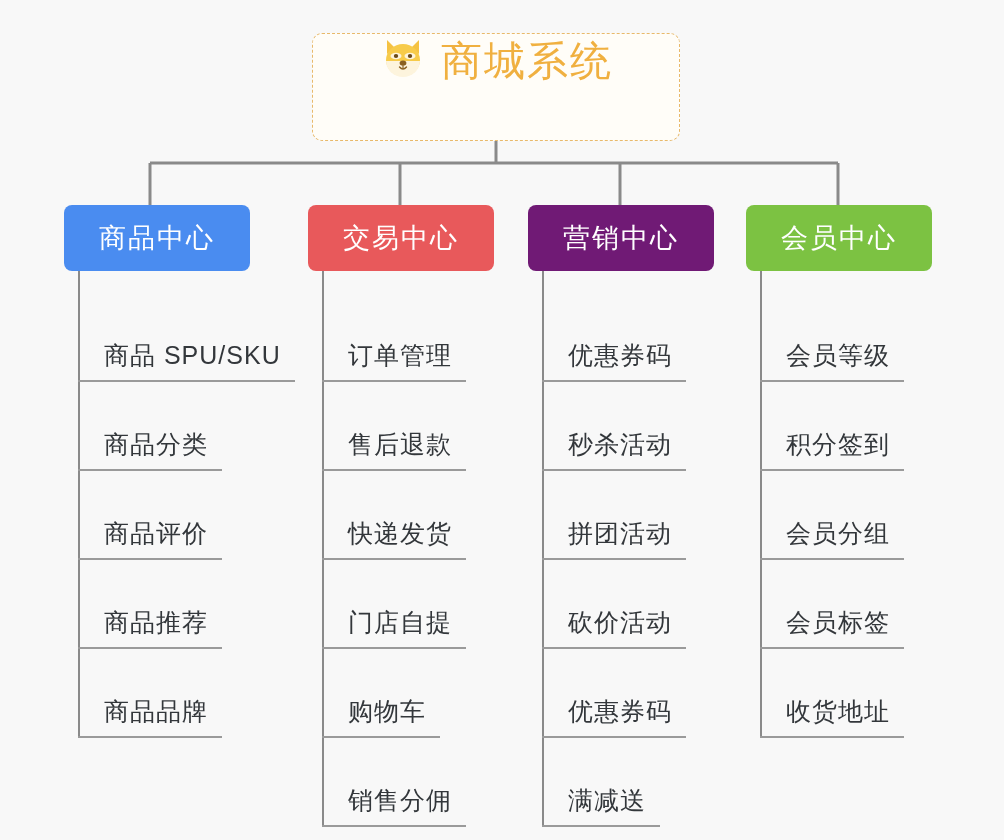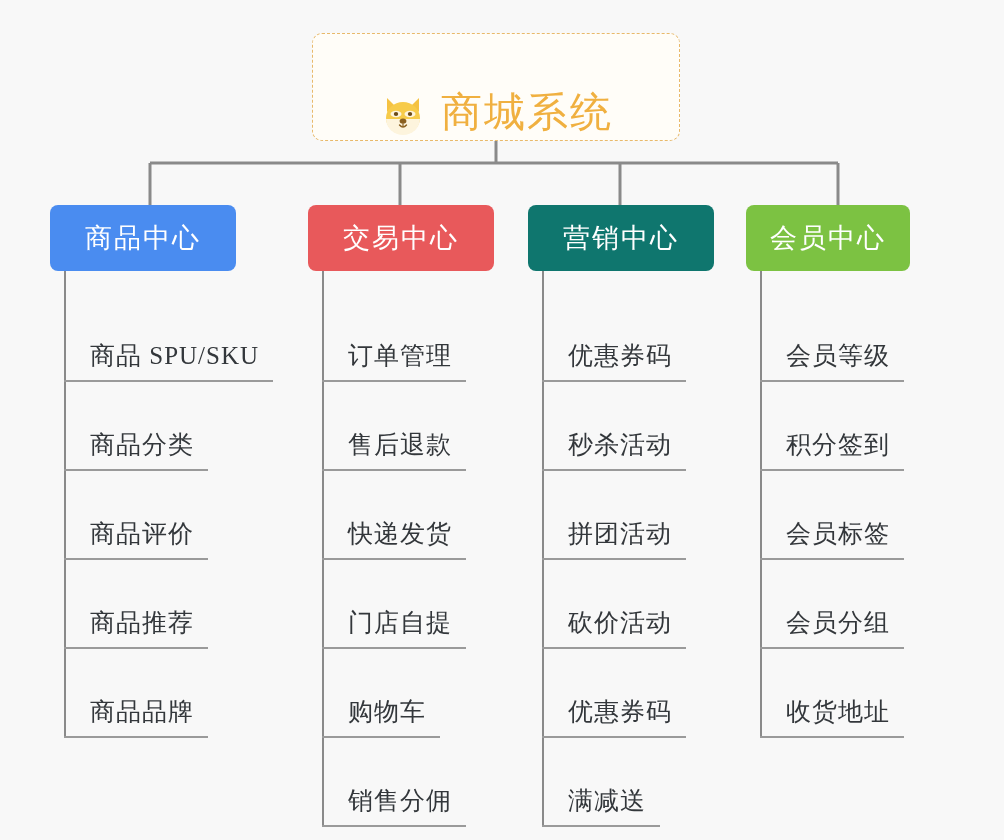--- a/index.html
+++ b/index.html
@@ -26,21 +26,21 @@
     position: absolute;
     left: 312px;
     top: 33px;
     width: 368px;
     height: 108px;
     box-sizing: border-box;
     background: #fffdf8;
     border: 1.5px dashed #e8b96b;
     border-radius: 10px;
     display: flex;
-    align-items: flex-end;
+    align-items: flex-start;
     justify-content: center;
     gap: 14px;
   }
   .root-emoji {
     font-size: 42px;
     line-height: 1;
     display: block;
     width: 48px;
     height: 48px;
   }
@@ -146,21 +146,21 @@
     <line x1="496" y1="141" x2="496" y2="163" stroke="#8a8a8a" stroke-width="3"></line>
 
     <line x1="150" y1="163" x2="838" y2="163" stroke="#8a8a8a" stroke-width="3"></line>
 
     <line x1="150" y1="163" x2="150" y2="207" stroke="#8a8a8a" stroke-width="3"></line>
     <line x1="400" y1="163" x2="400" y2="207" stroke="#8a8a8a" stroke-width="3"></line>
     <line x1="620" y1="163" x2="620" y2="207" stroke="#8a8a8a" stroke-width="3"></line>
     <line x1="838" y1="163" x2="838" y2="207" stroke="#8a8a8a" stroke-width="3"></line>
   </svg>
 
-  <div class="column" style="left:50px; width:186px;font-family:Liberation Serif, serif;">
+  <div class="column" style="left:64px; width:186px;">
     <div class="cat-box" style="background:#4a8cf0; width:186px;">
       <span>商品中心</span>
     </div>
     <div class="leaf-list">
       <div class="leaf-spine" style="background: rgb(138, 138, 138);"></div>
       <div class="leaf-item">
           <span class="leaf-inner"><span class="leaf-label">商品 SPU/SKU</span></span>
         </div>
       <div class="leaf-item">
           <span class="leaf-inner"><span class="leaf-label">商品分类</span></span>
@@ -198,21 +198,21 @@
       <div class="leaf-item">
           <span class="leaf-inner"><span class="leaf-label">购物车</span></span>
         </div>
       <div class="leaf-item">
           <span class="leaf-inner"><span class="leaf-label">销售分佣</span></span>
         </div>
     </div>
   </div>
 
   <div class="column" style="left:528px; width:186px;">
-    <div class="cat-box" style="background:#0f766e; width:186px;">
+    <div class="cat-box" style="background:#701a75; width:186px;">
       <span>营销中心</span>
     </div>
     <div class="leaf-list">
       <div class="leaf-spine" style="background: rgb(138, 138, 138);"></div>
       <div class="leaf-item">
           <span class="leaf-inner"><span class="leaf-label">优惠券码</span></span>
         </div>
       <div class="leaf-item">
           <span class="leaf-inner"><span class="leaf-label">秒杀活动</span></span>
         </div>
@@ -225,36 +225,36 @@
       <div class="leaf-item">
           <span class="leaf-inner"><span class="leaf-label">优惠券码</span></span>
         </div>
       <div class="leaf-item">
           <span class="leaf-inner"><span class="leaf-label">满减送</span></span>
         </div>
     </div>
   </div>
 
   <div class="column" style="left:746px; width:186px;">
-    <div class="cat-box" style="background:#7cc242; width:164px;">
+    <div class="cat-box" style="background:#7cc242; width:186px;">
       <span>会员中心</span>
     </div>
     <div class="leaf-list">
       <div class="leaf-spine" style="background: rgb(138, 138, 138);"></div>
       <div class="leaf-item">
           <span class="leaf-inner"><span class="leaf-label">会员等级</span></span>
         </div>
       <div class="leaf-item">
           <span class="leaf-inner"><span class="leaf-label">积分签到</span></span>
         </div>
       <div class="leaf-item">
+          <span class="leaf-inner"><span class="leaf-label">会员分组</span></span>
+        </div>
+      <div class="leaf-item">
           <span class="leaf-inner"><span class="leaf-label">会员标签</span></span>
         </div>
       <div class="leaf-item">
-          <span class="leaf-inner"><span class="leaf-label">会员分组</span></span>
-        </div>
-      <div class="leaf-item">
           <span class="leaf-inner"><span class="leaf-label">收货地址</span></span>
         </div>
     </div>
   </div>
 
 </div>
 
 </body></html>

